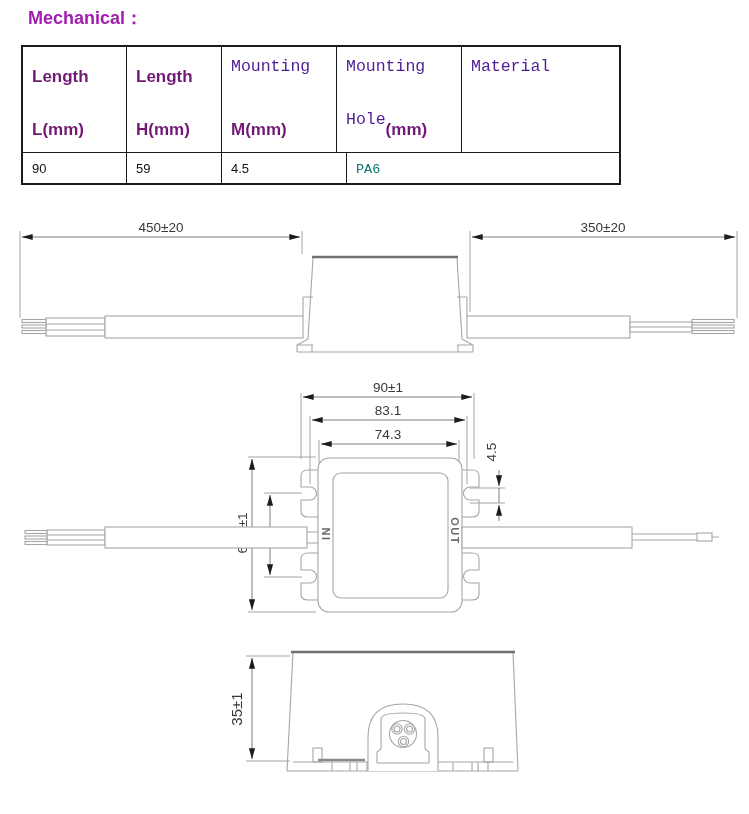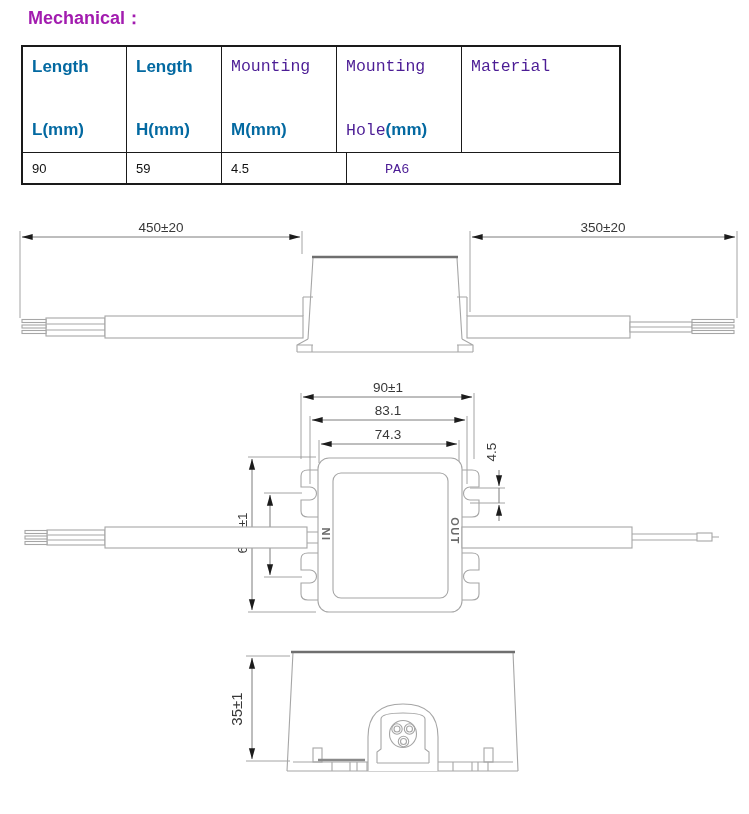--- a/index.html
+++ b/index.html
@@ -9,25 +9,25 @@
          color:#a21caf;}
   
   .tbl{position:absolute;left:21px;top:45px;border:2px solid #1a1a1a;}
   .row{display:flex;}
   .cell{box-sizing:border-box;border-right:1.5px solid #1a1a1a;padding:10px 2px 12px 9px;}
   .cell:last-child{border-right:none;}
   .row.head .cell{height:106px;display:flex;flex-direction:column;justify-content:space-between;
                   border-bottom:1.5px solid #1a1a1a;}
   .row.data .cell{height:30px;padding:6px 4px 0 9px;}
   .w0{width:104px}.w1{width:107px}.w2{width:95px}.w3{width:115px}.w4{width:125px}.w5{width:157px}
-  .sans-b{font:bold 17px "Liberation Sans",sans-serif;color:#0369a1;}
+  .sans-b{font:bold 17px "Liberation Sans",sans-serif;color:#701a75;margin-top:10px;}
   .mono{font:16.5px "Liberation Mono",monospace;color:#4c1d95;}
-  .mixline{display:flex;align-items:center;}
+  .mixline{display:flex;align-items:flex-start;}
   .val{font:13px "Liberation Sans",sans-serif;color:#111;}
-  .val-mono{font:13.5px "Liberation Mono",monospace;color:#4c1d95;margin-left:29px;}
+  .val-mono{font:13.5px "Liberation Mono",monospace;color:#0f766e;}
   
   .drawings{position:absolute;left:0;top:200px;}
   .ln{stroke:#a6a6a6;fill:none;stroke-width:1.1px;}
   .lnf{stroke:#a6a6a6;fill:#fff;stroke-width:1.1px;}
   .thick{stroke:#6f6f6f;fill:none;stroke-width:2.6px;}
   .dim{stroke:#7d7d7d;fill:none;stroke-width:1px;}
   .ext{stroke:#9a9a9a;fill:none;stroke-width:0.9px;}
   .dimtxt{font:13.5px "Liberation Sans",sans-serif;fill:#383838;}
   .bigtxt{font:15px "Liberation Sans",sans-serif;fill:#383838;}
   .inout{font:bold 11px "Liberation Sans",sans-serif;fill:#6a6a6a;letter-spacing:1.5px;}

